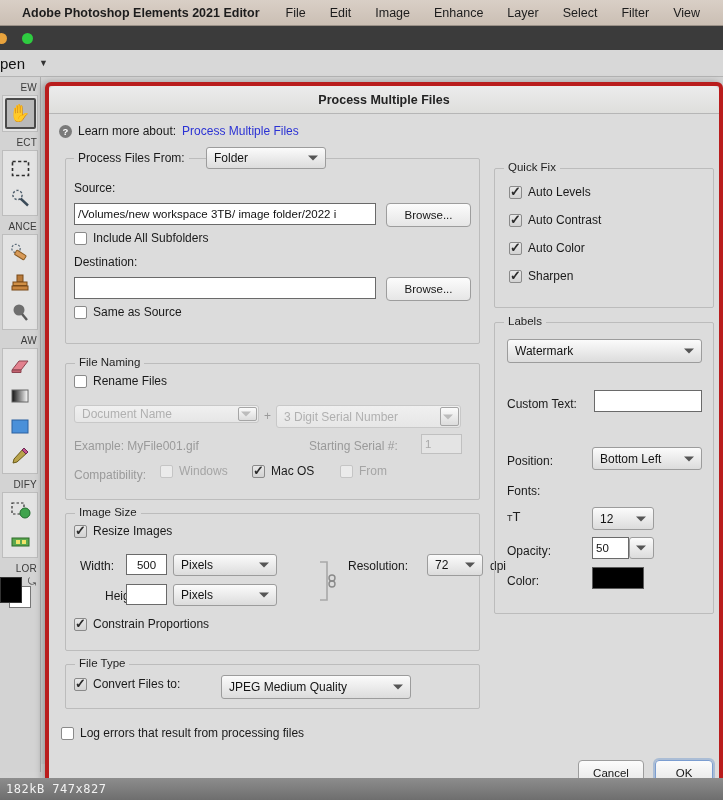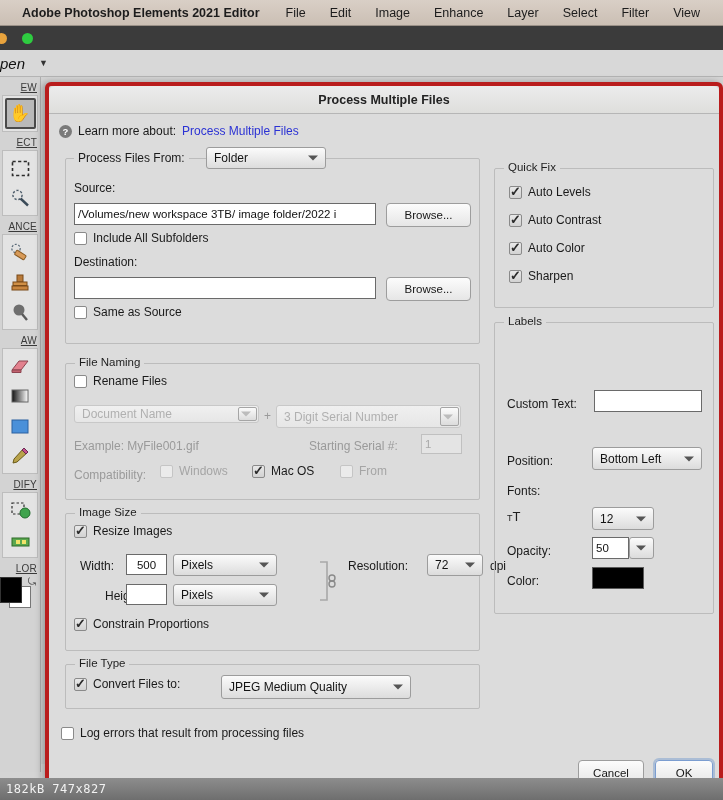--- a/index.html
+++ b/index.html
@@ -35,31 +35,31 @@
   
   .appbg {
     position: absolute; left: 0; top: 50px; width: 723px; height: 730px;
     background: #d4d4d4;
   }
   .openbar {
     position: absolute; left: 0; top: 50px; width: 723px; height: 27px;
     background: #d8d8d8; border-bottom: 1px solid #b4b4b4;
     font-size: 15px; color: #111; display: flex; align-items: center;
   }
-  .openbar .open-label { padding-left: 0px; font-weight: 500; font-style: italic; }
+  .openbar .open-label { padding-left: 0px; font-weight: 500; }
   .openbar .caret { margin-left: 14px; font-size: 9px; color: #333; }
 
   
   .rail {
     position: absolute; left: 0; top: 77px; width: 41px; height: 695px;
     background: #d3d3d3; border-right: 1px solid #b0b0b0;
     display: flex; flex-direction: column; align-items: center;
     font-size: 10px; color: #3a3a3a;
   }
-  .rail .grp-label { width: 100%; text-align: right; padding-right: 3px; margin: 5px 0 2px 0; letter-spacing: .2px; text-decoration: underline; }
+  .rail .grp-label { width: 100%; text-align: right; padding-right: 3px; margin: 5px 0 2px 0; letter-spacing: .2px; }
   .rail .toolbox {
     width: 36px; background: #e3e3e3; border: 1px solid #bdbdbd;
     display: flex; flex-direction: column; align-items: center; padding: 2px 0;
   }
   .rail .tool {
     width: 30px; height: 30px; display: flex; align-items: center; justify-content: center;
     font-size: 17px; line-height: 1;
   }
   .rail .tool.active { background: #b9b9b9; border: 2px solid #4a4a4a; border-radius: 2px; width: 31px; height: 31px; }
   .swatches { position: relative; width: 36px; height: 38px; margin-top: 2px; }
@@ -462,20 +462,24 @@
       </div>
       <div class="cbrow" style="left:14px; top:100px;">
         <span class="cb checked"></span>
         <span>Sharpen</span>
       </div>
     </div>
 
     <div class="gbox" style="left:445px; top:236px; width:220px; height:292px;">
       <div class="legend">Labels</div>
 
+      <div class="popup" style="left:12px; top:16px; width:195px; height:24px;">
+        <span>Watermark</span>
+        <span class="arrow"></span>
+      </div>
 
       <div class="lbl" style="left:12px; top:74px;">Custom Text:</div>
       <div class="txtfield" style="left:99px; top:67px; width:108px; height:22px;">
         <span></span>
       </div>
 
       <div class="lbl" style="left:12px; top:131px;">Position:</div>
       <div class="popup" style="left:97px; top:124px; width:110px; height:23px;">
         <span>Bottom Left</span>
         <span class="arrow"></span>

